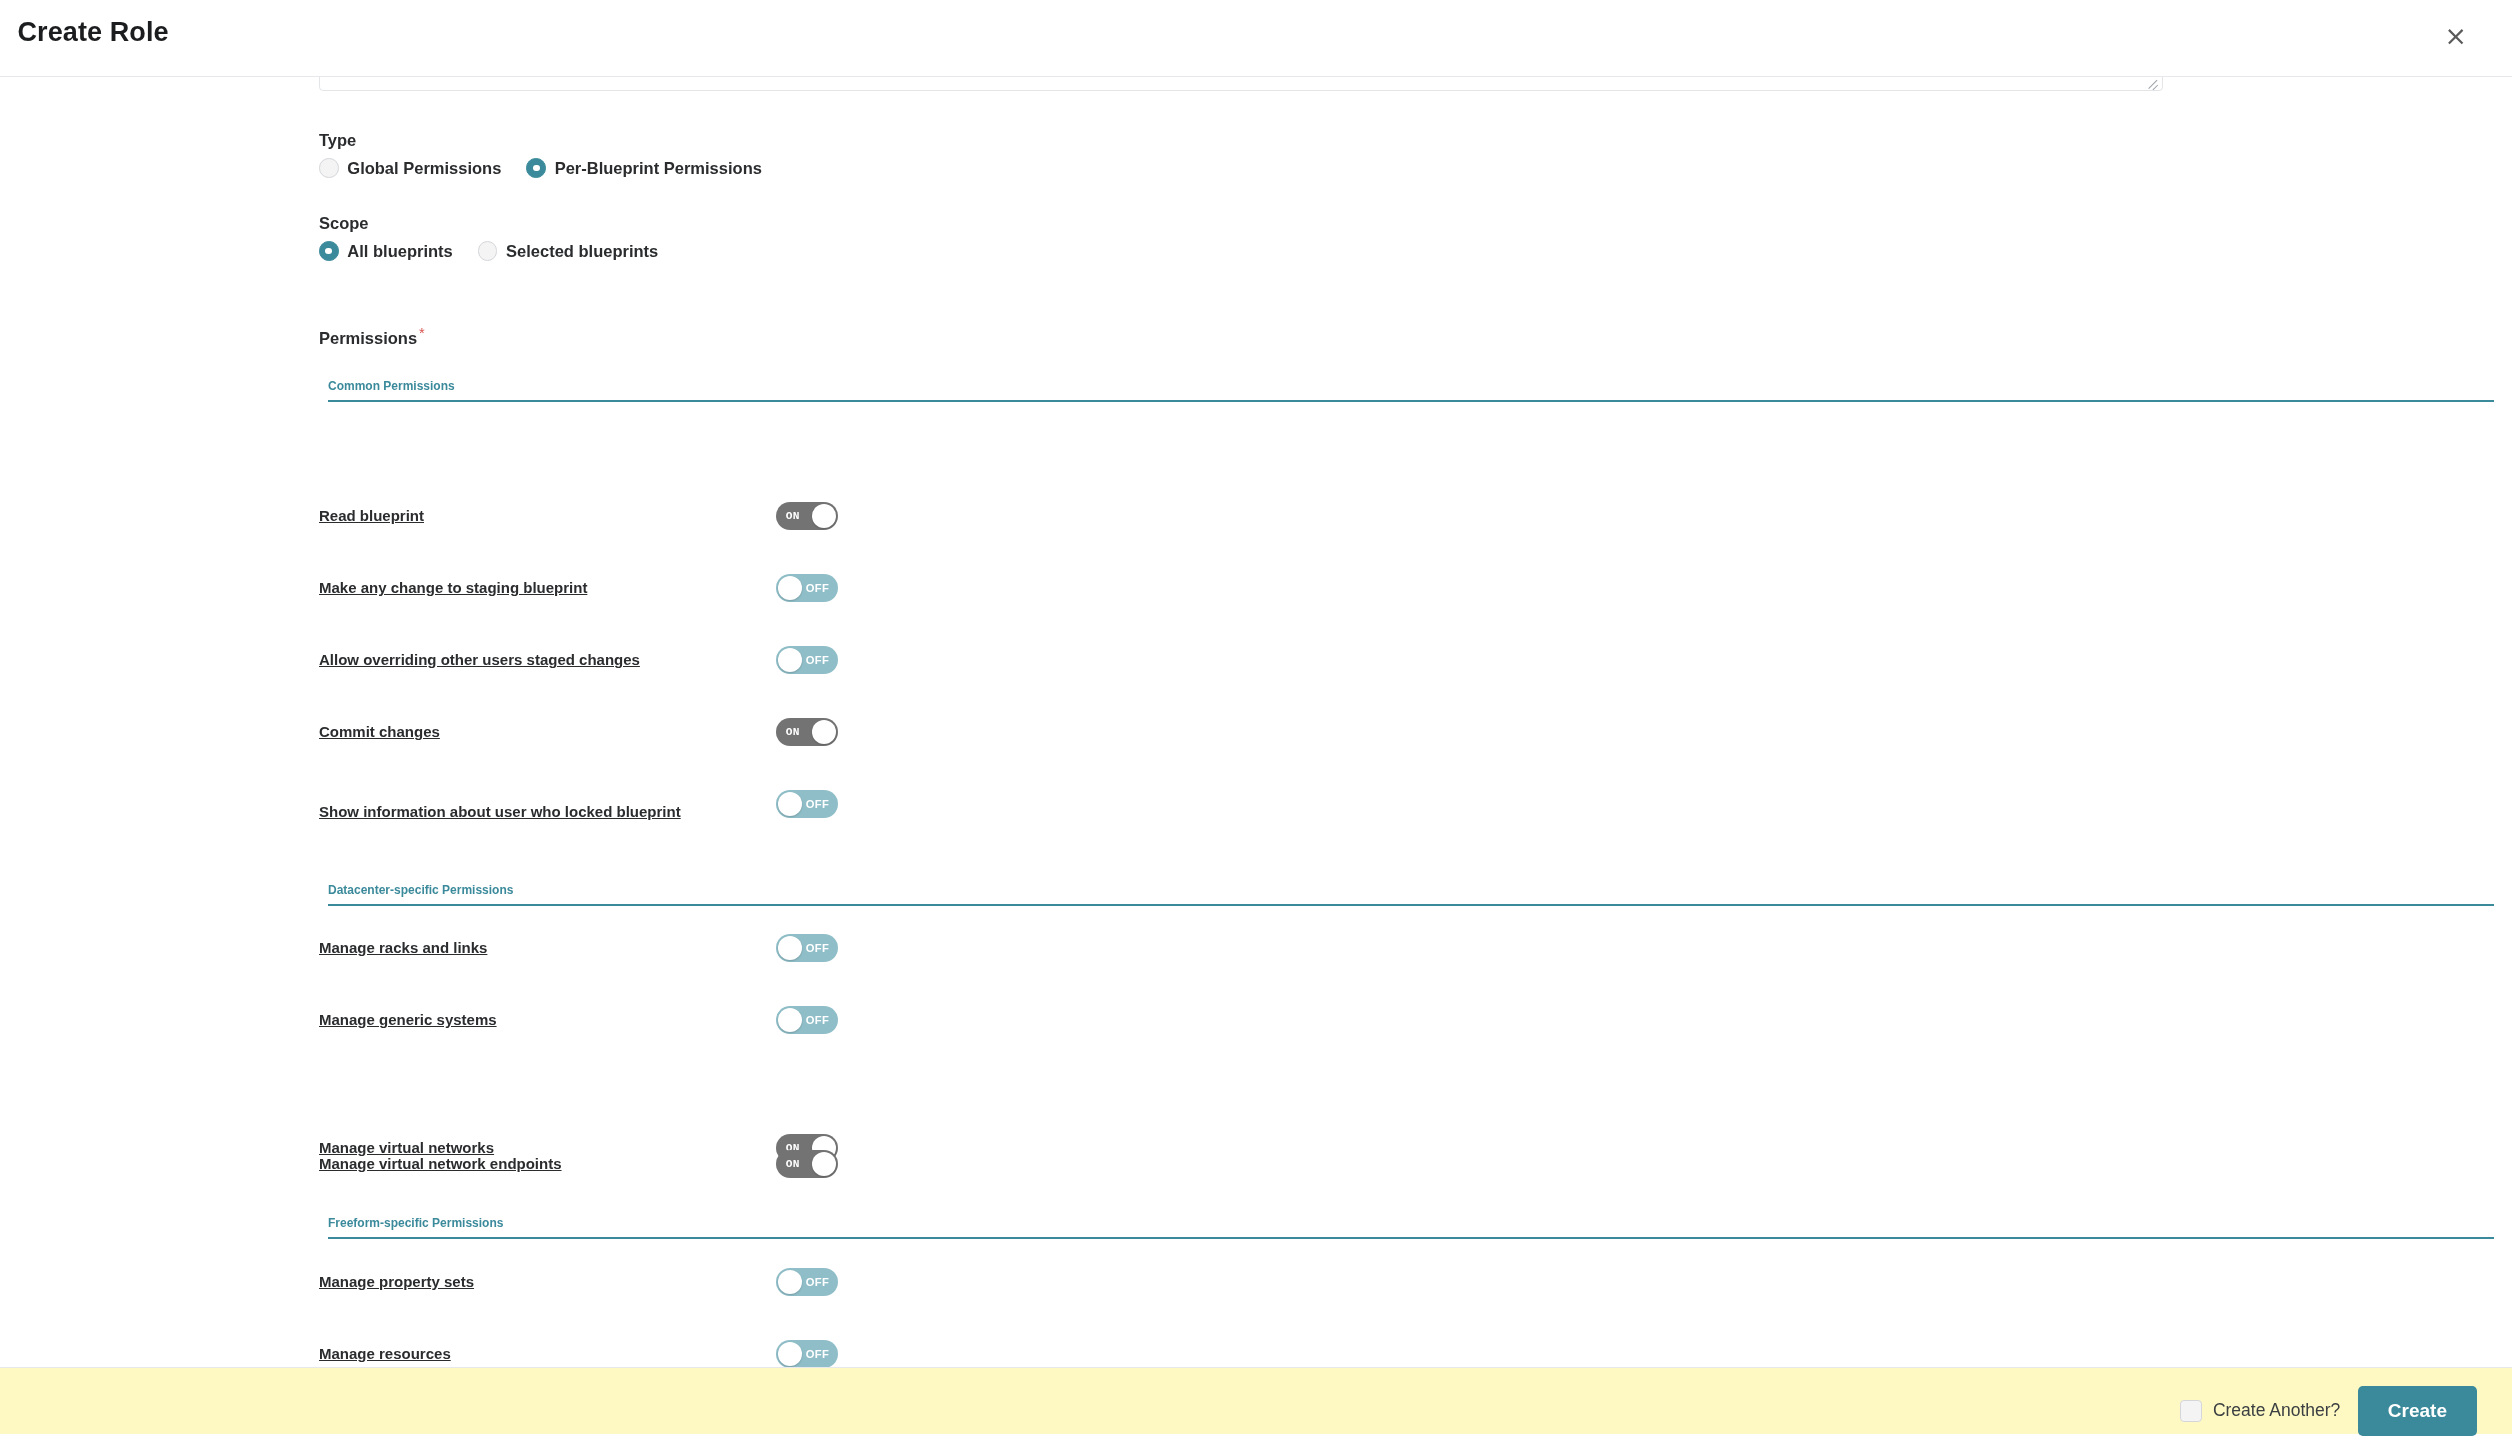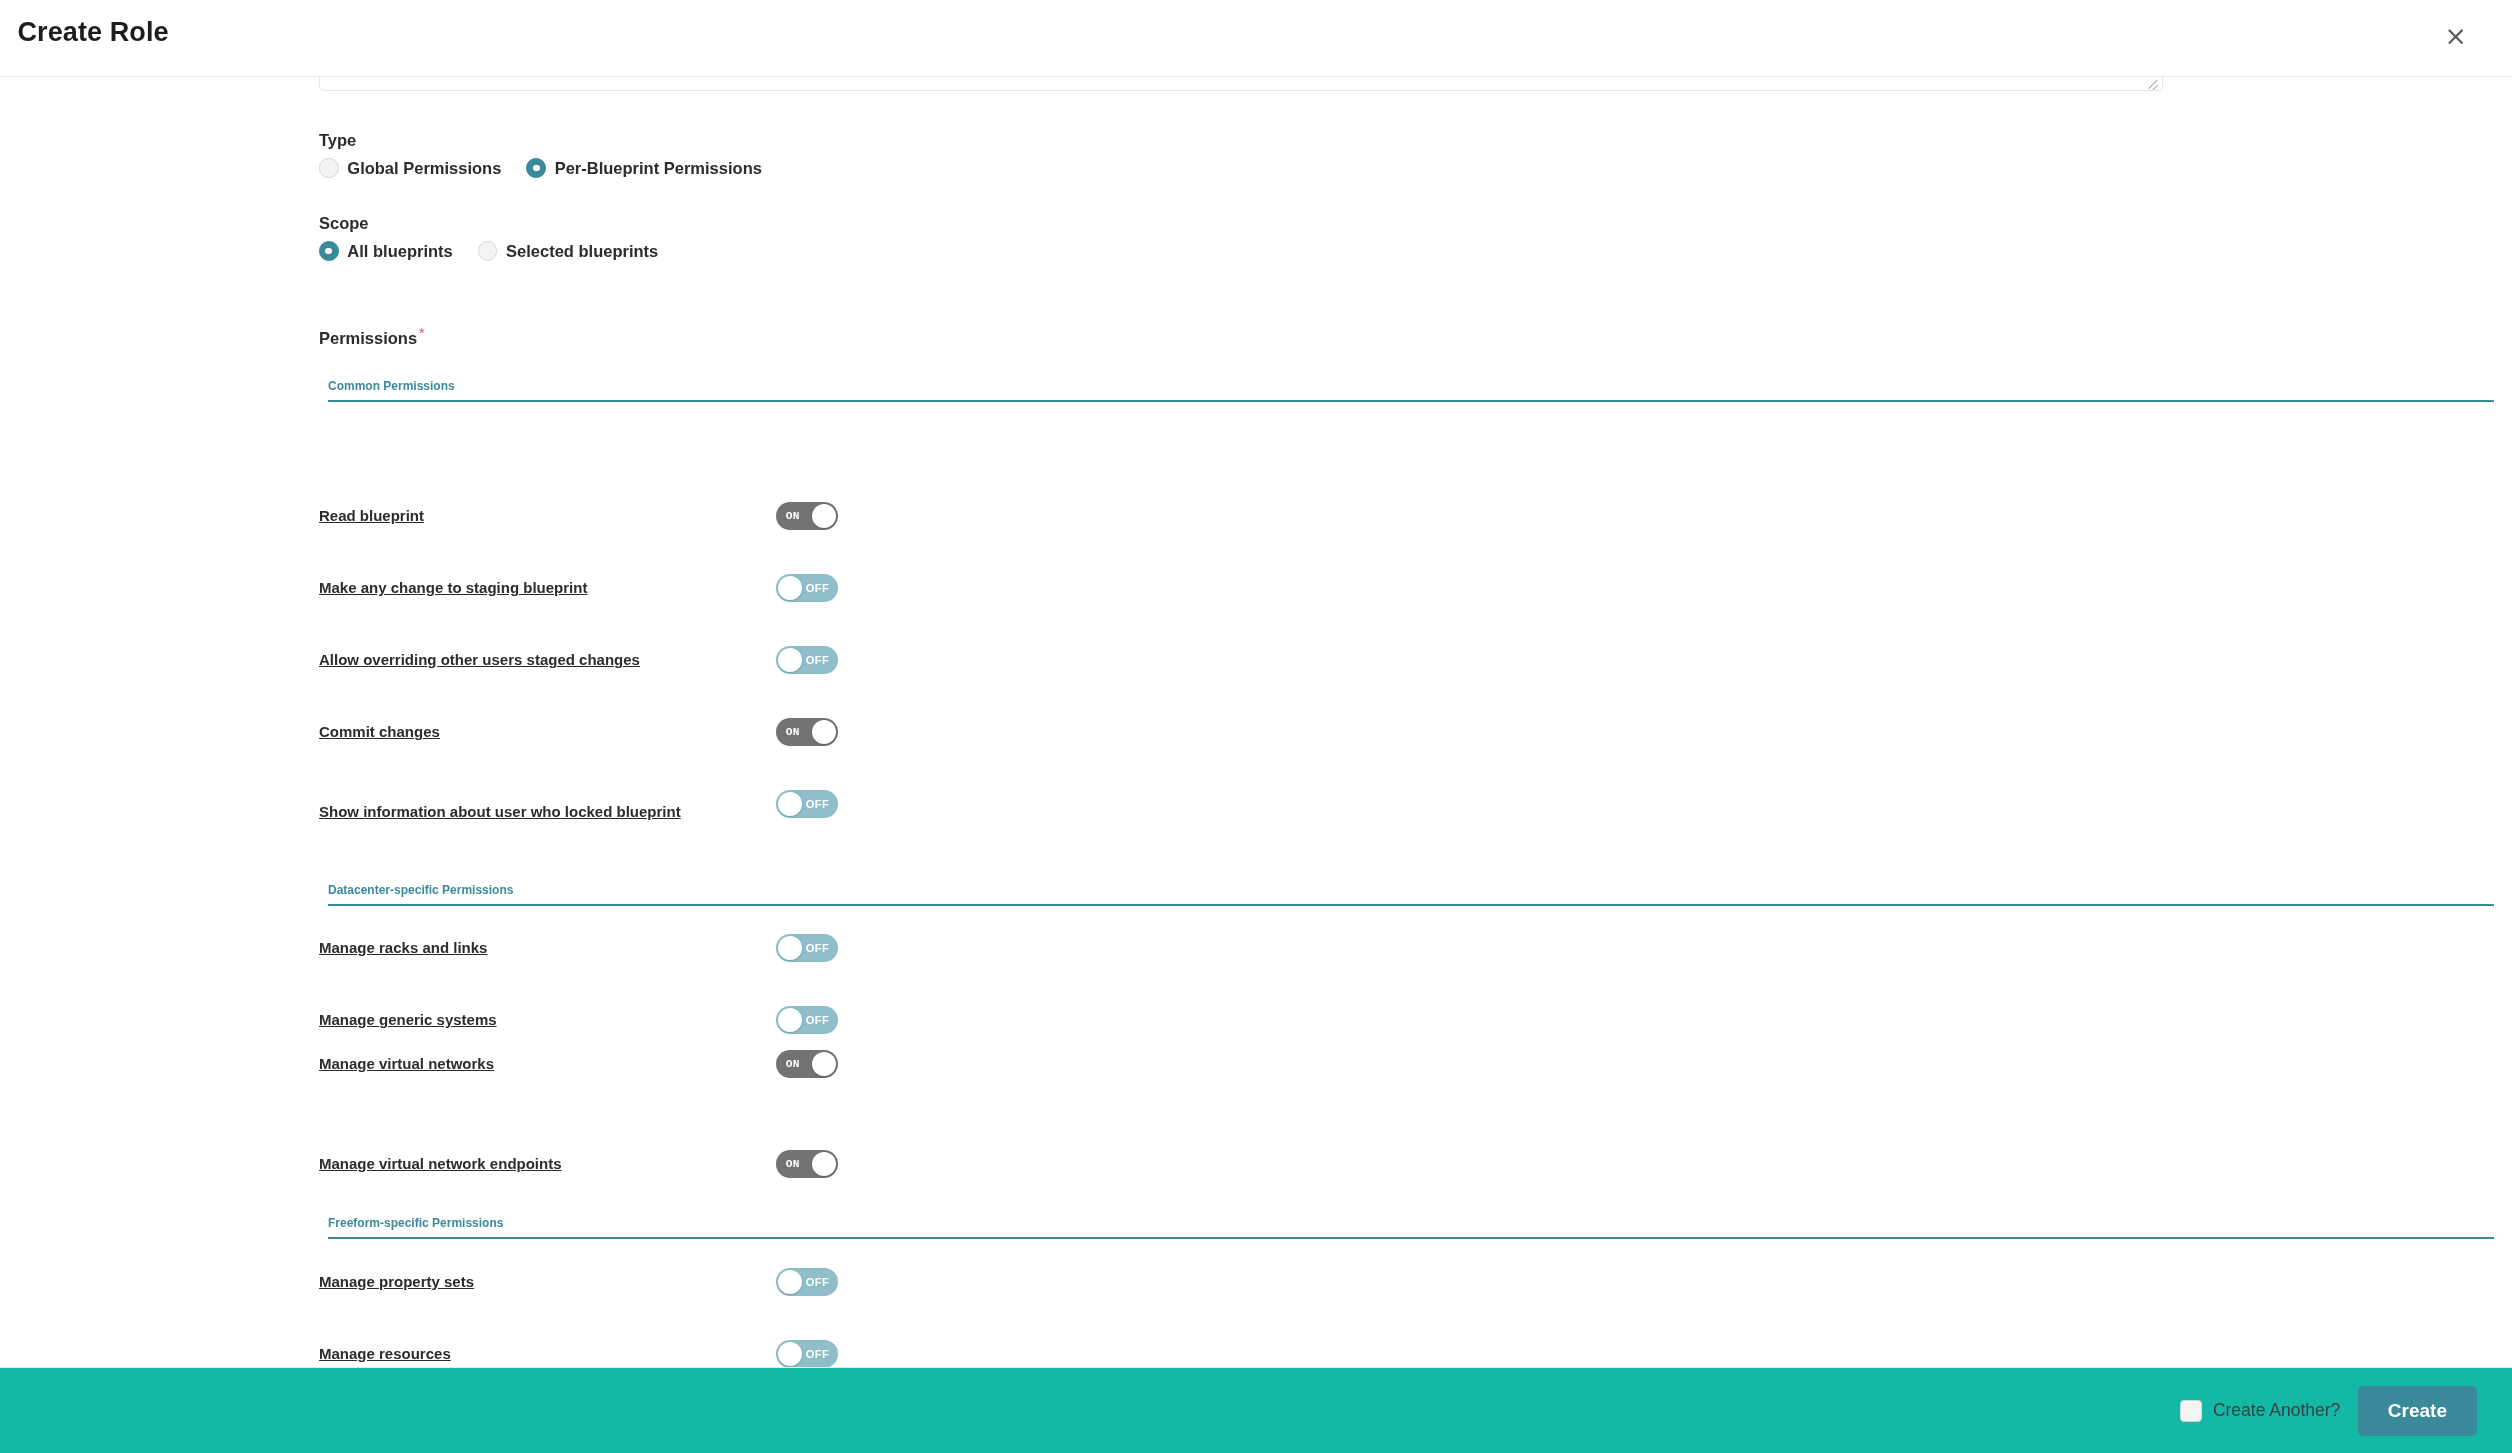--- a/index.html
+++ b/index.html
@@ -219,22 +219,22 @@
   }
   .toggle.on  .state-text { left: 9.7px; }
   .toggle.off .state-text { right: 8.8px; }
 
   
   .modal-footer {
     position: absolute;
     left: 0;
     top: 1367px;
     width: 2512px;
-    height: 87px;
-    background: #14b8a6;
+    height: 67px;
+    background: #fef9c3;
     border-top: 1px solid #e6e8ec;
     box-sizing: border-box;
   }
   .footer-inner {
     position: absolute;
     right: 35px;
     top: 0;
     height: 86px;
     display: flex;
     align-items: center;
@@ -385,21 +385,21 @@
     </div>
 
     <div class="perm-row" style="position:absolute; left:0; top:929px;">
       <div class="perm-label">Manage generic systems</div>
       <div class="toggle off">
         <span class="state-text">OFF</span>
         <span class="knob"></span>
       </div>
     </div>
 
-    <div class="perm-row" style="position:absolute; left:0; top:973px;">
+    <div class="perm-row" style="position:absolute; left:0; top:1057px;">
       <div class="perm-label">Manage virtual networks</div>
       <div class="toggle on">
         <span class="state-text">ON</span>
         <span class="knob"></span>
       </div>
     </div>
 
     <div class="perm-row" style="position:absolute; left:0; top:1073px;">
       <div class="perm-label">Manage virtual network endpoints</div>
       <div class="toggle on">

